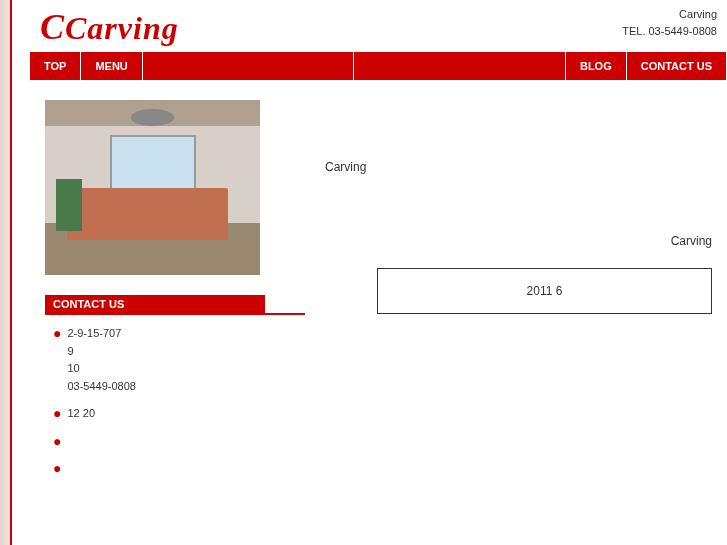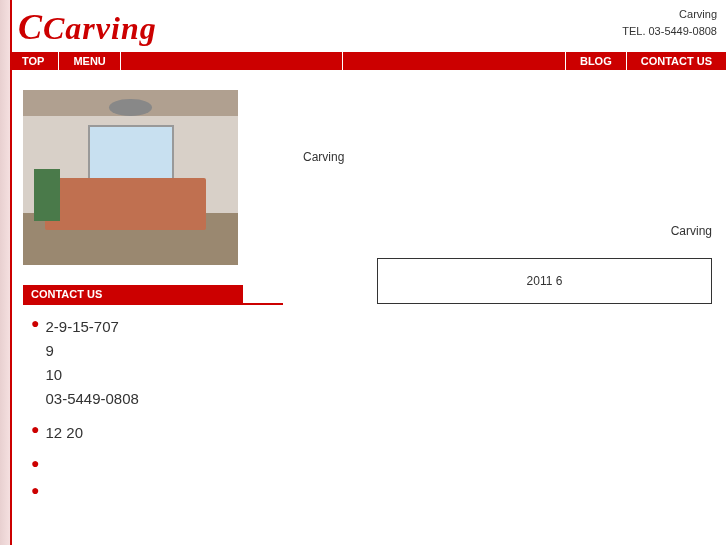--- a/index.html
+++ b/index.html
@@ -21,21 +21,21 @@
     #left-border {
       position: absolute;
       left: 0;
       top: 0;
       width: 12px;
       height: 100%;
       background: linear-gradient(to right, #e8d0d0, #f5e0e0);
       border-right: 2px solid #cc0000;
     }
     #content {
-      margin-left: 8px;
+      margin-left: 30px;
     }
     
     #header {
       display: flex;
       justify-content: space-between;
       align-items: flex-start;
       padding: 6px 10px 4px 10px;
       background: #fff;
     }
     #logo-text {
@@ -52,21 +52,21 @@
     #header-info {
       text-align: right;
       font-size: 11px;
       color: #333;
       line-height: 1.5;
     }
     
     #navbar {
       display: flex;
       background: #3b82f6;
-      height: 18px;
+      height: 28px;
     }
     .nav-item {
       display: flex;
       align-items: center;
       justify-content: center;
       background: #cc0000;
       color: #fff;
       font-size: 11px;
       font-weight: bold;
       padding: 0 14px;
@@ -186,21 +186,21 @@
       padding-left: 8px;
       display: flex;
       gap: 6px;
     }
     .bullet {
       color: #cc0000;
       font-size: 14px;
       line-height: 1.2;
     }
     .contact-details {
-      font-size: 15px;
+      font-size: 11px;
       color: #333;
       line-height: 1.6;
     }
     .hours-block {
       margin-top: 10px;
       padding-left: 8px;
       display: flex;
       gap: 6px;
     }
     .extra-block {

